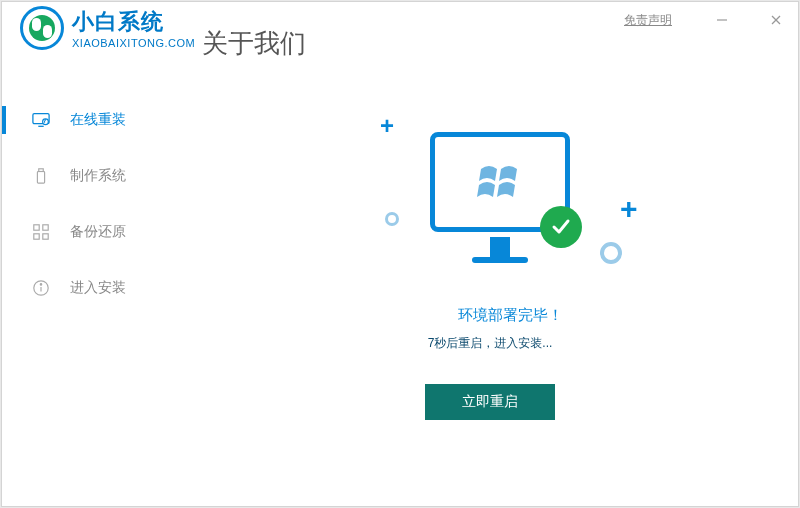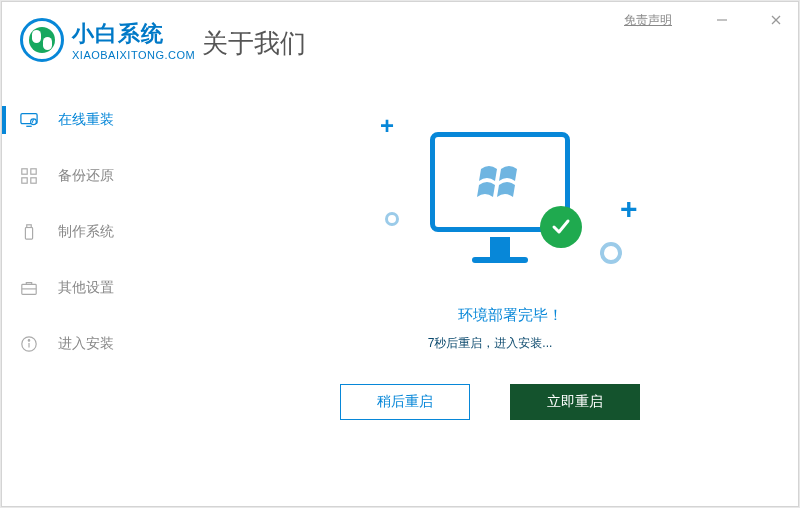--- a/index.html
+++ b/index.html
@@ -40,21 +40,21 @@
   height: 24px;
   display: flex;
   align-items: center;
   justify-content: center;
   cursor: pointer;
   color: #999;
 }
 .win-btn svg { width: 12px; height: 12px; }
 .header {
   position: absolute;
-  top: 16px;
+  top: 4px;
   left: 18px;
   display: flex;
   align-items: center;
 }
 .logo {
   width: 44px; height: 44px;
   border: 3px solid #0787d8;
   border-radius: 50%;
   position: relative;
   display: flex;
@@ -101,21 +101,21 @@
 .sidebar {
   position: absolute;
   left: 0;
   top: 90px;
   width: 180px;
 }
 .nav-item {
   height: 56px;
   display: flex;
   align-items: center;
-  padding-left: 18px;
+  padding-left: 30px;
   cursor: pointer;
   color: #888;
   font-size: 14px;
   position: relative;
 }
 .nav-item.active {
   color: #0787d8;
 }
 .nav-item.active::before {
   content: '';
@@ -217,21 +217,21 @@
   justify-content: center;
   font-size: 14px;
   cursor: pointer;
 }
 .btn-secondary {
   border: 1px solid #0787d8;
   color: #0787d8;
   background: #fff;
 }
 .btn-primary {
-  background: #14532d;
+  background: #0f766e;
   color: #fff;
   border: none;
 }
 </style>
 </head>
 <body>
 
 <div class="window">
 
   <div class="titlebar">
@@ -268,47 +268,37 @@
             <rect x="1" y="3" width="18" height="11" rx="1.5" fill="none" stroke="#0787d8" stroke-width="1.4"></rect>
             <circle cx="15" cy="12" r="3.2" fill="#fff" stroke="#0787d8" stroke-width="1.3"></circle>
             <path d="M14 11 l1.6 -1.6 M14 11 v2" stroke="#0787d8" stroke-width="1.2" fill="none"></path>
             <line x1="7" y1="17" x2="13" y2="17" stroke="#0787d8" stroke-width="1.4"></line>
           </svg>
       </span>
       <span>在线重装</span>
     </div>
     <div class="nav-item">
       <span class="nav-icon">
+        <svg viewBox="0 0 20 20">
+            <rect x="6" y="5" width="8" height="13" rx="1" fill="none" stroke="#aaa" stroke-width="1.3"></rect>
+            <rect x="7.5" y="2" width="5" height="3" fill="none" stroke="#aaa" stroke-width="1.3"></rect>
+          </svg>
+      </span>
+      <span>制作系统</span>
+    </div>
+    <div class="nav-item">
+      <span class="nav-icon">
         <svg viewBox="0 0 20 20" fill="none" stroke="#aaa" stroke-width="1.3">
             <rect x="2" y="2" width="6" height="6"></rect>
             <rect x="12" y="2" width="6" height="6"></rect>
             <rect x="2" y="12" width="6" height="6"></rect>
             <rect x="12" y="12" width="6" height="6"></rect>
           </svg>
       </span>
       <span>备份还原</span>
-    </div>
-    <div class="nav-item">
-      <span class="nav-icon">
-        <svg viewBox="0 0 20 20">
-            <rect x="6" y="5" width="8" height="13" rx="1" fill="none" stroke="#aaa" stroke-width="1.3"></rect>
-            <rect x="7.5" y="2" width="5" height="3" fill="none" stroke="#aaa" stroke-width="1.3"></rect>
-          </svg>
-      </span>
-      <span>制作系统</span>
-    </div>
-    <div class="nav-item">
-      <span class="nav-icon">
-        <svg viewBox="0 0 20 20" fill="none" stroke="#aaa" stroke-width="1.3">
-            <rect x="2" y="6" width="16" height="11" rx="1"></rect>
-            <path d="M7 6 V4 h6 v2"></path>
-            <line x1="2" y1="11" x2="18" y2="11"></line>
-          </svg>
-      </span>
-      <span>其他设置</span>
     </div>
     <div class="nav-item">
       <span class="nav-icon">
         <svg viewBox="0 0 20 20" fill="none" stroke="#aaa" stroke-width="1.3">
             <circle cx="10" cy="10" r="8"></circle>
             <line x1="10" y1="9" x2="10" y2="14"></line>
             <circle cx="10" cy="6" r="0.8" fill="#aaa"></circle>
           </svg>
       </span>
       <span>进入安装</span>
@@ -335,18 +325,17 @@
         <svg width="24" height="24" viewBox="0 0 24 24">
             <path d="M5 12 l5 5 l9 -11" stroke="#fff" stroke-width="3" fill="none" stroke-linecap="round" stroke-linejoin="round"></path>
           </svg>
       </div>
     </div>
 
     <div class="status-main">环境部署完毕！</div>
     <div class="status-sub">7秒后重启，进入安装...</div>
 
     <div class="buttons">
-      <button class="btn btn-secondary">稍后重启</button>
       <button class="btn btn-primary">立即重启</button>
     </div>
   </div>
 
 </div>
 
 </body></html>

